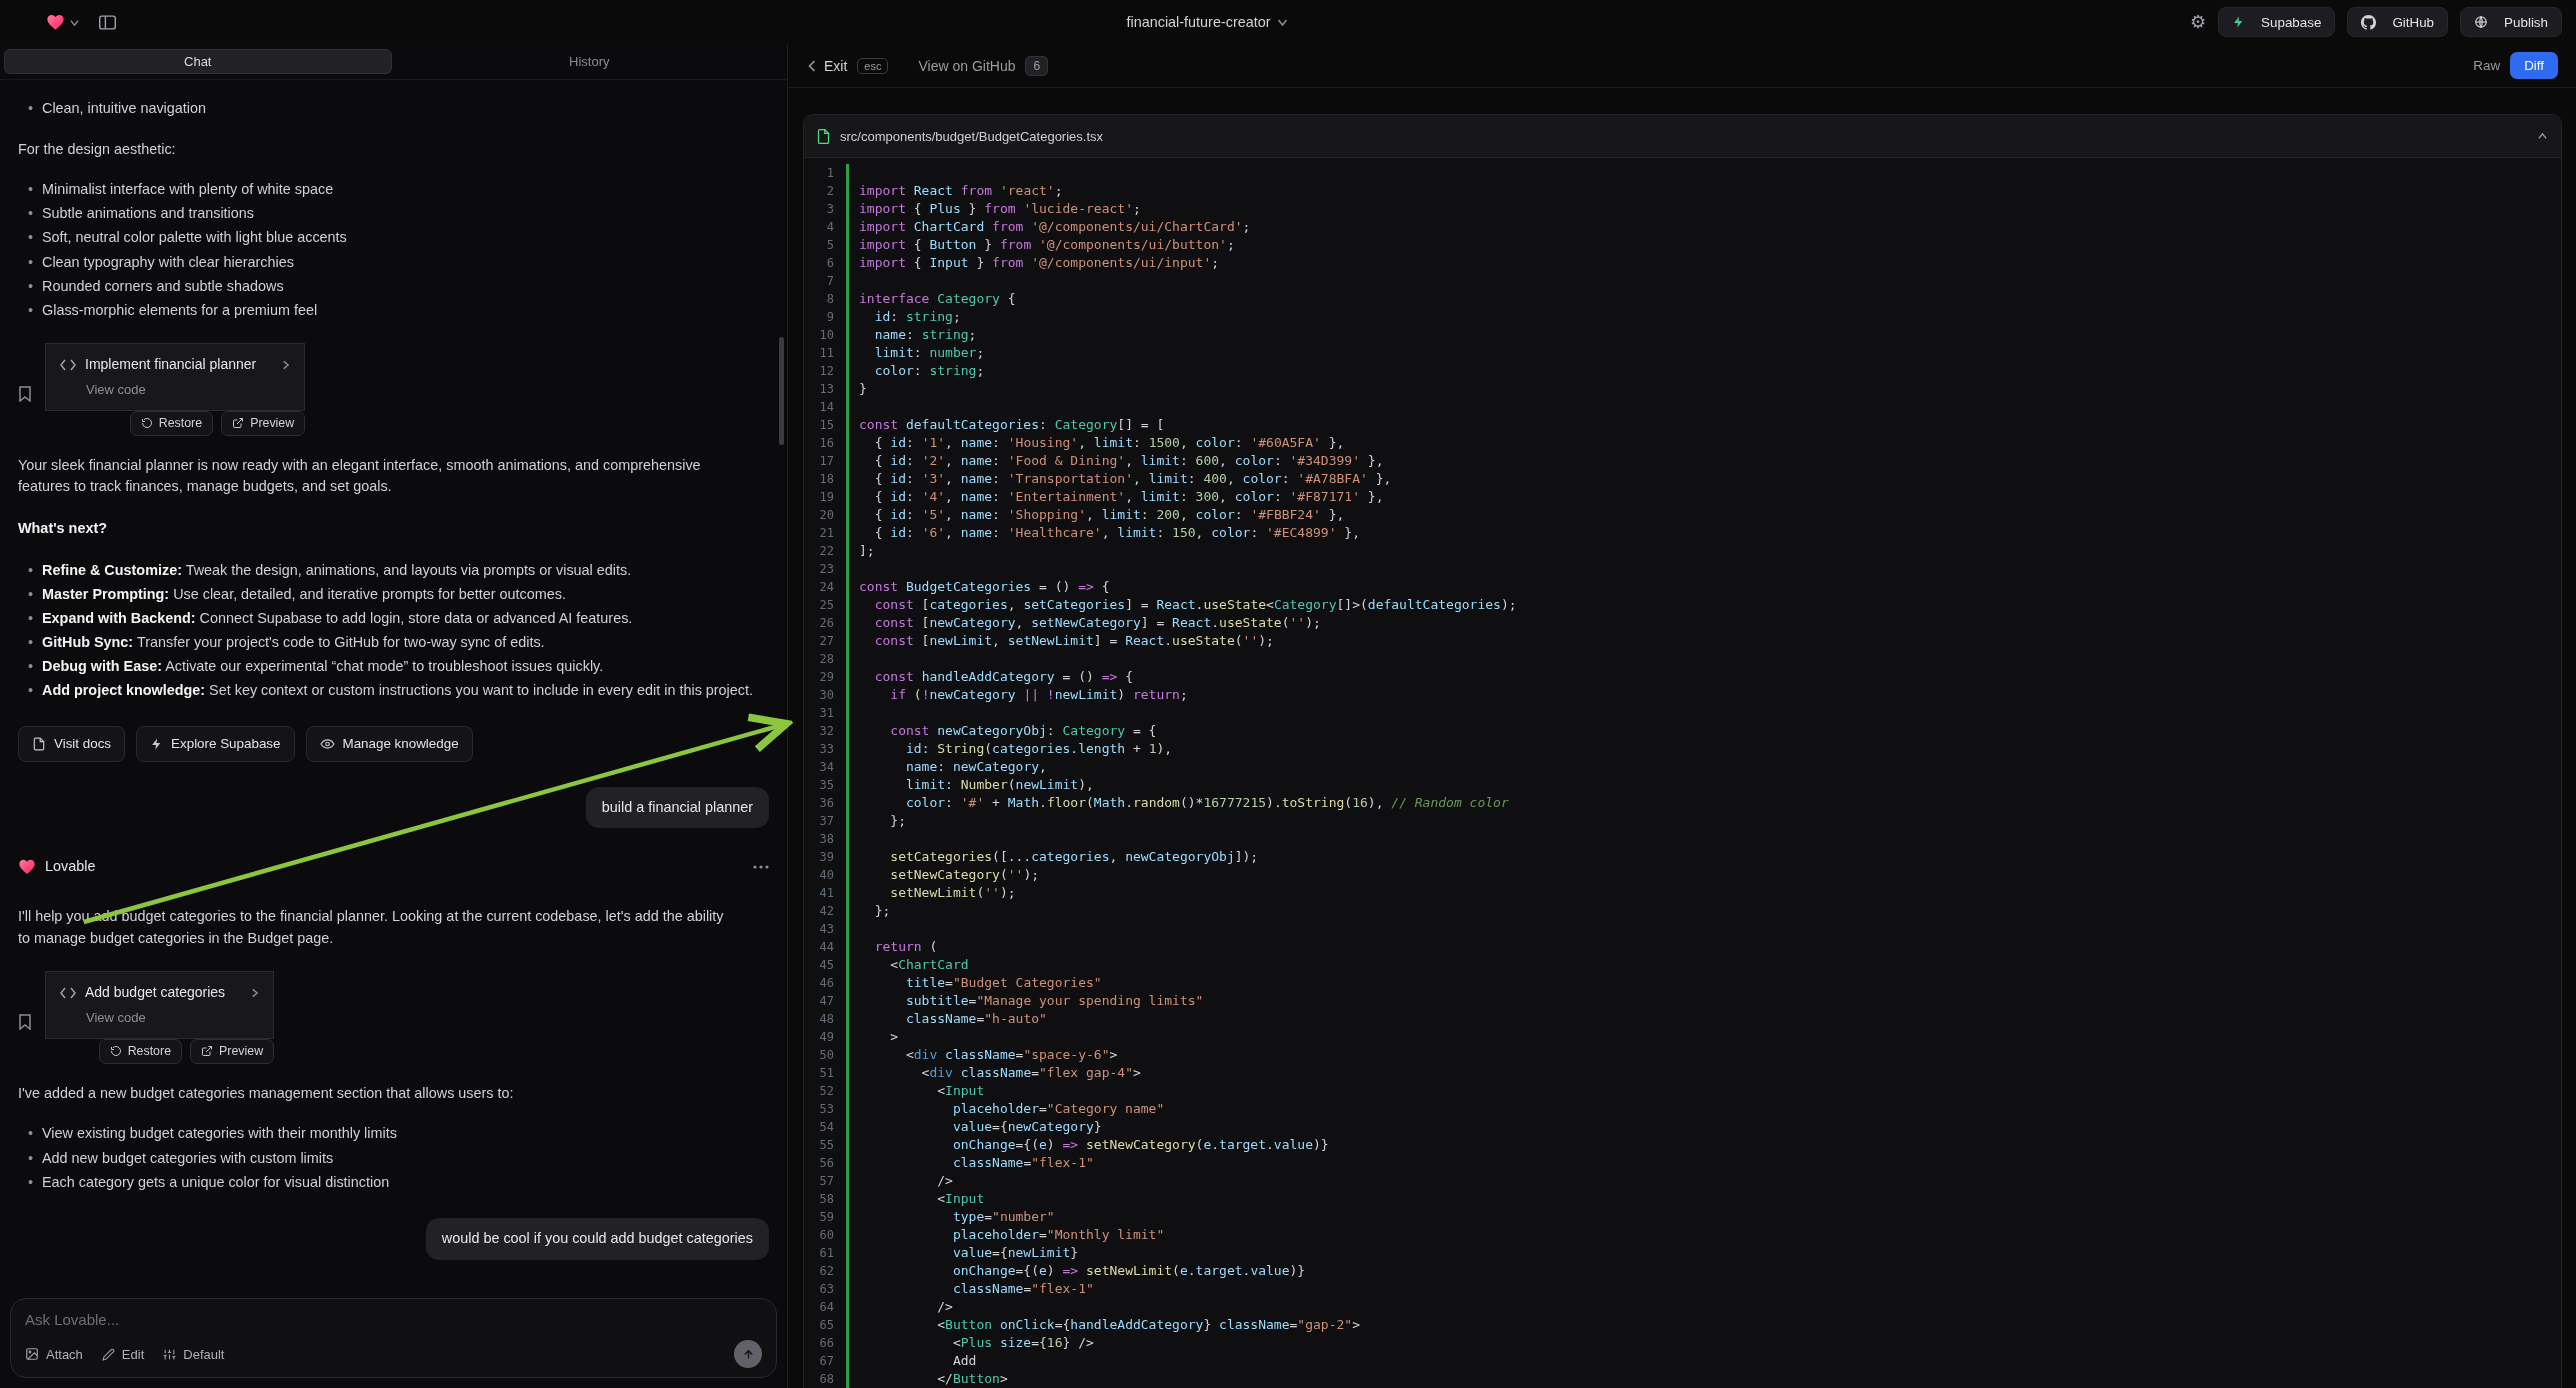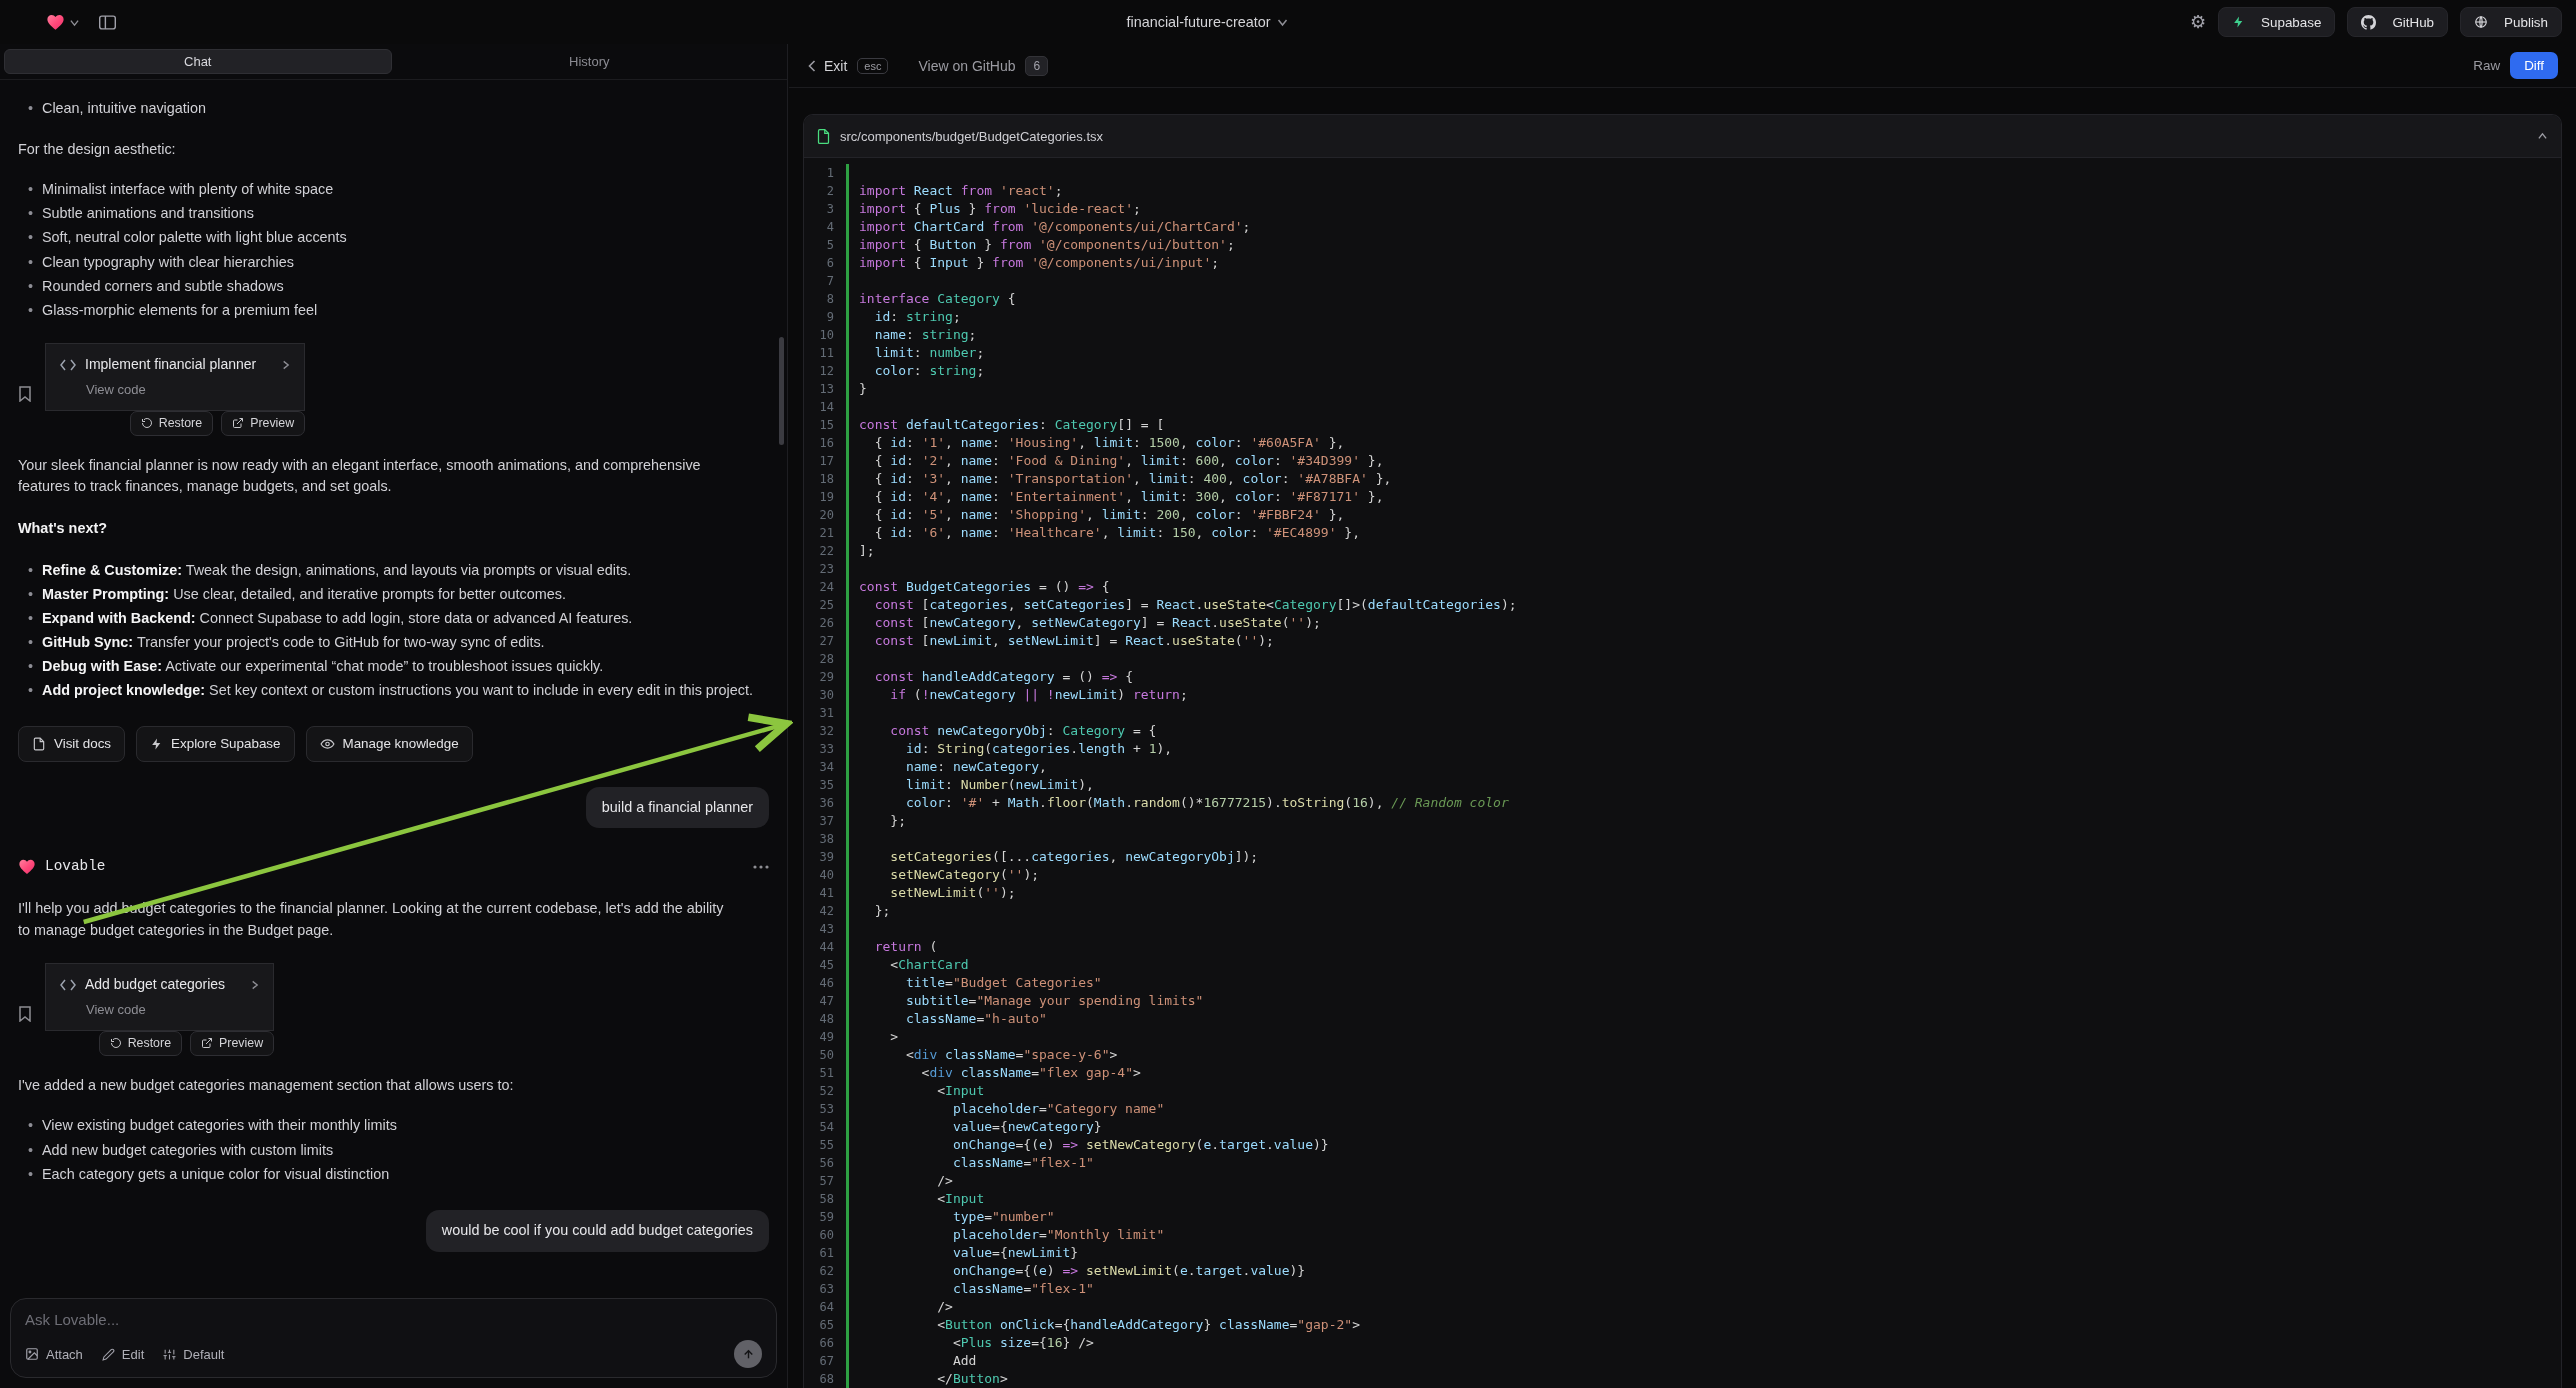--- a/index.html
+++ b/index.html
@@ -41,21 +41,21 @@
   .tool-title .cr{margin-left:16px;}
   .view-code{margin:5px 0 0 26px; font-size:13px; color:#8e8e95; cursor:pointer;}
   .tool-actions{display:flex; justify-content:flex-end; gap:8px; }
   .pill{display:flex; align-items:center; gap:6px; background:#141416; border:1px solid #2e2e33; border-radius:7px;
         height:25px; padding:0 10px; font-size:12.4px; color:#d4d4d8; cursor:pointer;}
   .chip-row{display:flex; gap:11px; margin:24px 0;}
   .chip{display:flex; align-items:center; gap:8px; background:#141416; border:1px solid #2a2a2e; border-radius:8px;
         height:36px; padding:0 13px; font-size:13.4px; color:#e4e4e7; cursor:pointer;}
   .user-row{display:flex; justify-content:flex-end; margin:25px 0;}
   .user-bubble{background:#222226; border-radius:13px; padding:10px 16px; max-width:617px; color:#e7e7ea;}
-  .assistant-header{display:flex; align-items:center; gap:9px; margin:28px 0 20px;font-family:Liberation Mono, monospace;}
+  .assistant-header{display:flex; align-items:center; gap:9px; margin:28px 0 28px;}
   .a-name{font-size:14.4px; color:#e7e7ea;}
   .more-btn{margin-left:auto; background:none; border:none; cursor:pointer; display:flex; align-items:center;}
   .scroll-thumb{position:absolute; right:3px; top:293px; width:5px; height:108px; background:#3b3b41; border-radius:3px;}
 
   
   .composer{flex:none; margin:4px 10px 10px; height:80px; background:#101013; border:1px solid #2a2a2e;
             border-radius:16px; padding:12px 14px 9px; display:flex; flex-direction:column; justify-content:space-between;}
   .composer-input{background:transparent; border:none; outline:none; color:#e4e4e7; font-size:15px; width:100%;
                   font-family:"Liberation Sans", sans-serif;}
   .composer-input::placeholder{color:#6e6e76;}

